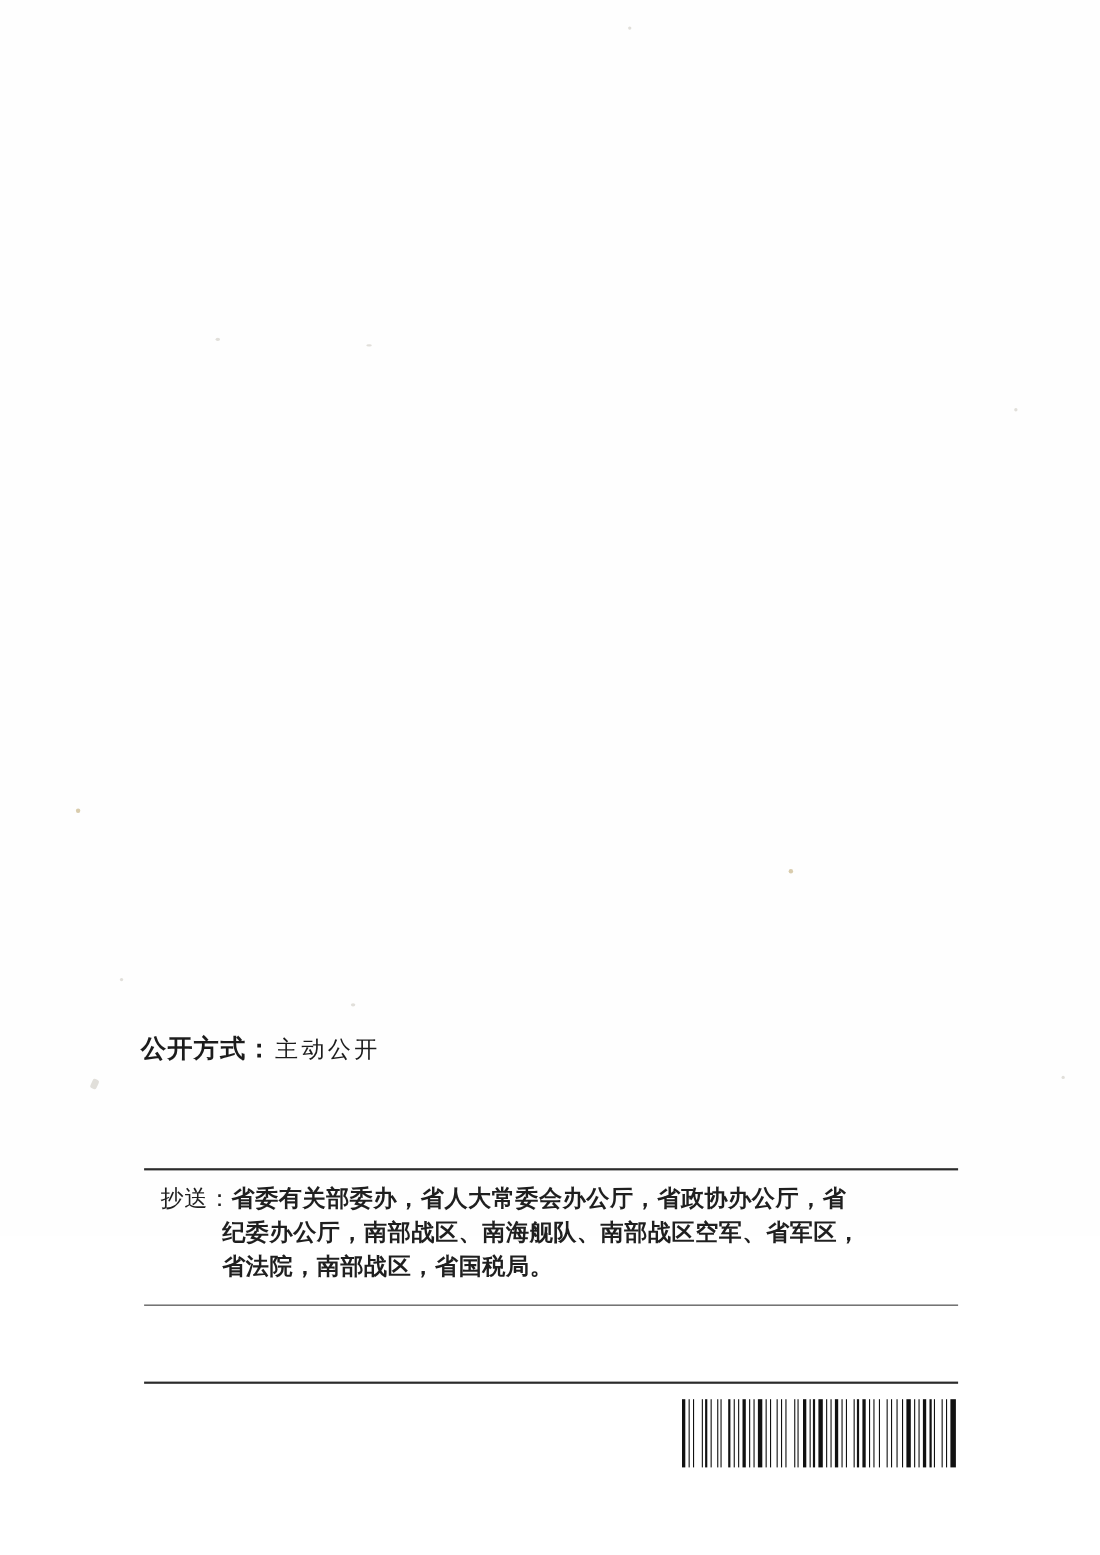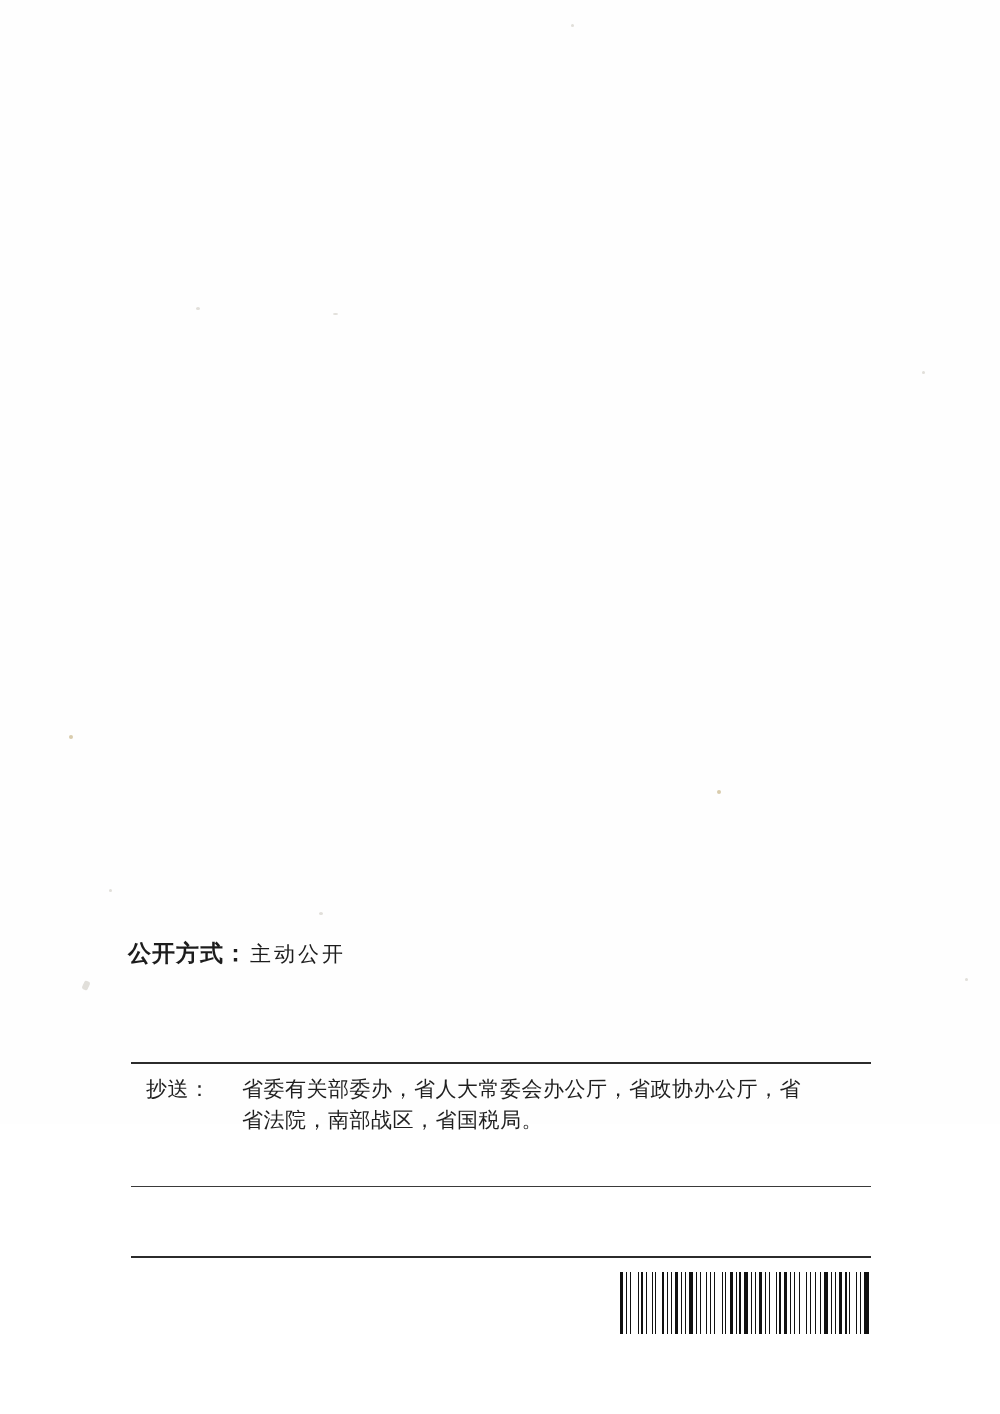--- a/index.html
+++ b/index.html
@@ -75,21 +75,22 @@
     width: 730px;
     font-size: 21px;
     line-height: 31px;
     color: #1f1f1f;
     letter-spacing: 0.5px;
   }
   .cc-label {
     float: left;
   }
   .cc-body {
-    margin-left: 96px;
+    margin-left: 56px;
+    font-weight: bold;
   }
   .cc-line {
     white-space: nowrap;
   }
 
   .footer-row {
     position: absolute;
     left: 146px;
     top: 1198px;
     width: 725px;
@@ -141,20 +142,21 @@
   </div>
 
   <div class="rule rule-1"></div>
   <div class="rule thin rule-2"></div>
   <div class="rule rule-3"></div>
 
   <div class="cc-block">
     <span class="cc-label">抄送：</span>
     <div class="cc-body">
       <div class="cc-line">省委有关部委办，省人大常委会办公厅，省政协办公厅，省</div>
+      <div class="cc-line">纪委办公厅，南部战区、南海舰队、南部战区空军、省军区，</div>
       <div class="cc-line">省法院，南部战区，省国税局。</div>
     </div>
   </div>
 
   <div class="footer-row">
   </div>
 
   <div class="barcode" id="barcode">
       <div class="bar" style="width: 3px;"></div>
       <div class="bar" style="width: 1px; background: transparent;"></div>

